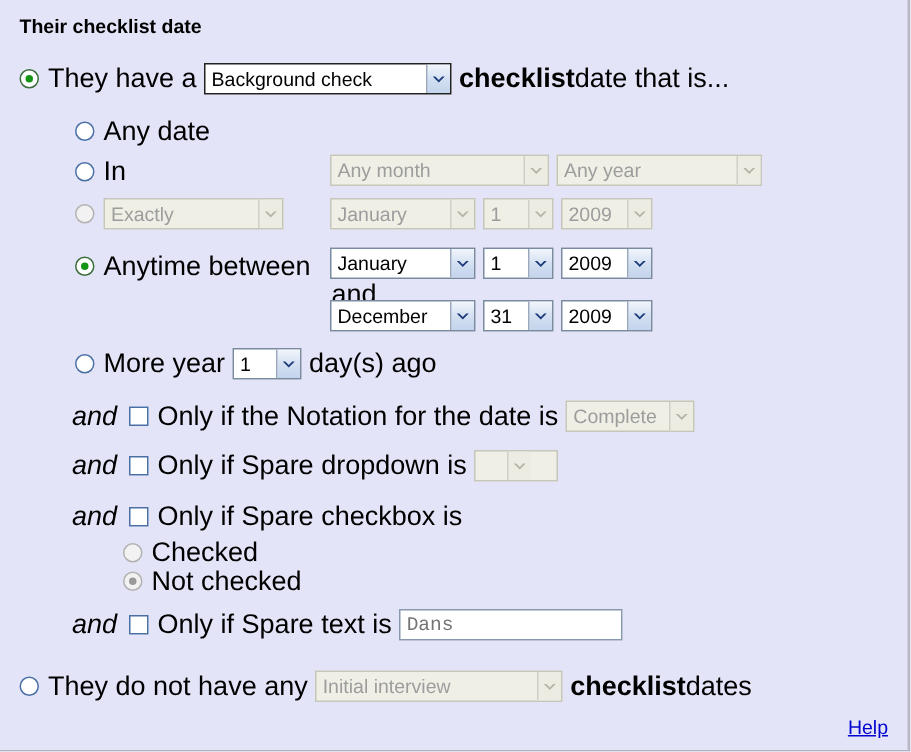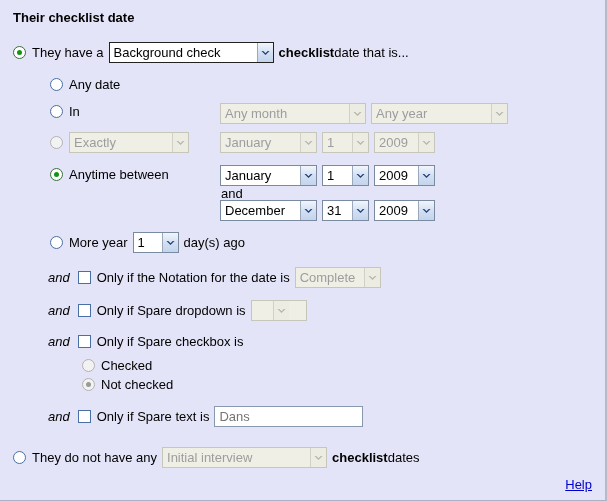--- a/index.html
+++ b/index.html
@@ -47,21 +47,21 @@
   }
 
   
   .row {
     position: absolute;
     display: flex;
     align-items: center;
     white-space: nowrap;
   }
 
-  .lbl { font-size: 13px; color: #000; }
+  .lbl { font-size: 18px; color: #000; }
   .lbl.bold { font-weight: bold; }
   .lbl.italic { font-style: italic; }
 
   
   .radio {
     width: 13px; height: 13px;
     border-radius: 50%;
     border: 1px solid #4a6fa5;
     background: #ffffff;
     display: inline-block;
@@ -140,21 +140,21 @@
   .sel.disabled .arrow {
     background: #ecece3;
     border-left: 1px solid #d0d0c6;
   }
 
   
   .txt {
     height: 21px;
     background: #ffffff;
     border: 1px solid #8898ae;
-    font-family: Liberation Sans, sans-serif;
+    font-family: Liberation Mono, monospace;
     font-size: 13px;
     color: #a6a6a6;
     padding: 0 4px;
     line-height: 19px;
     flex: none;
   }
 
   
   .help-link {
     position: absolute;

